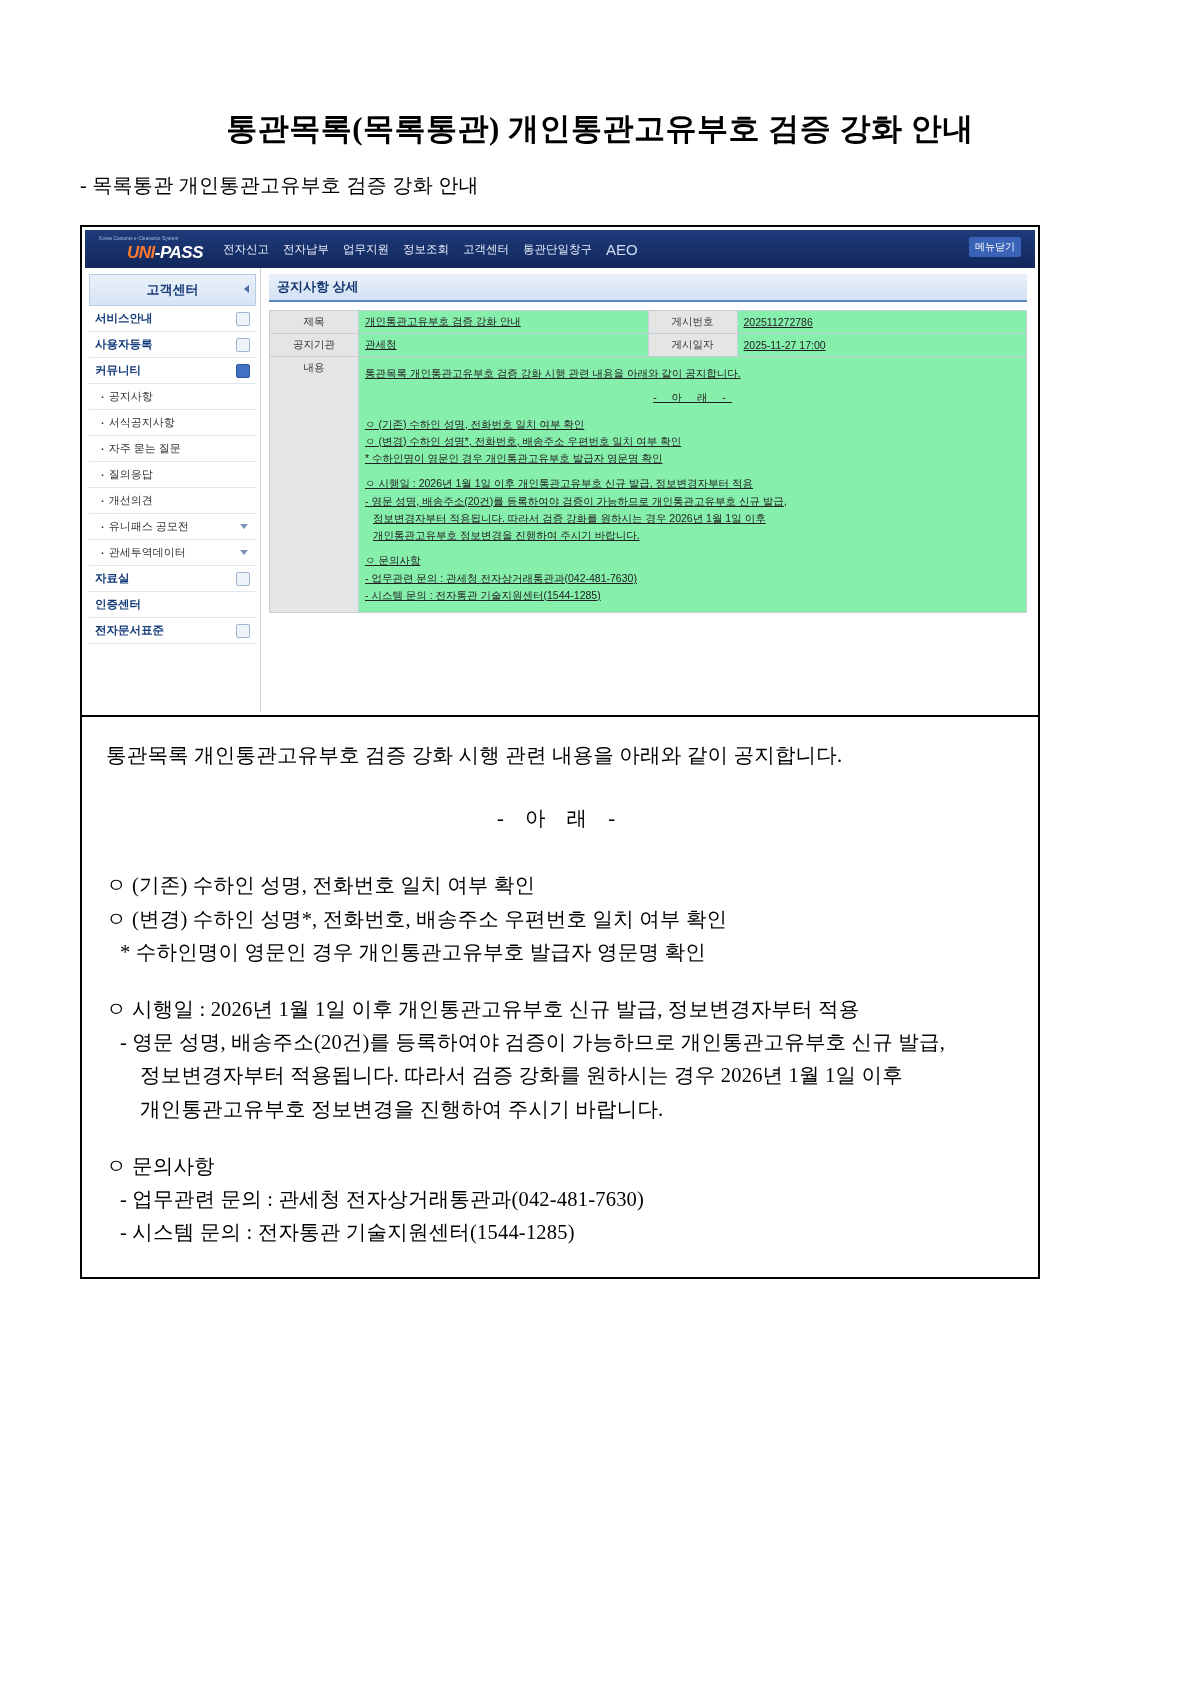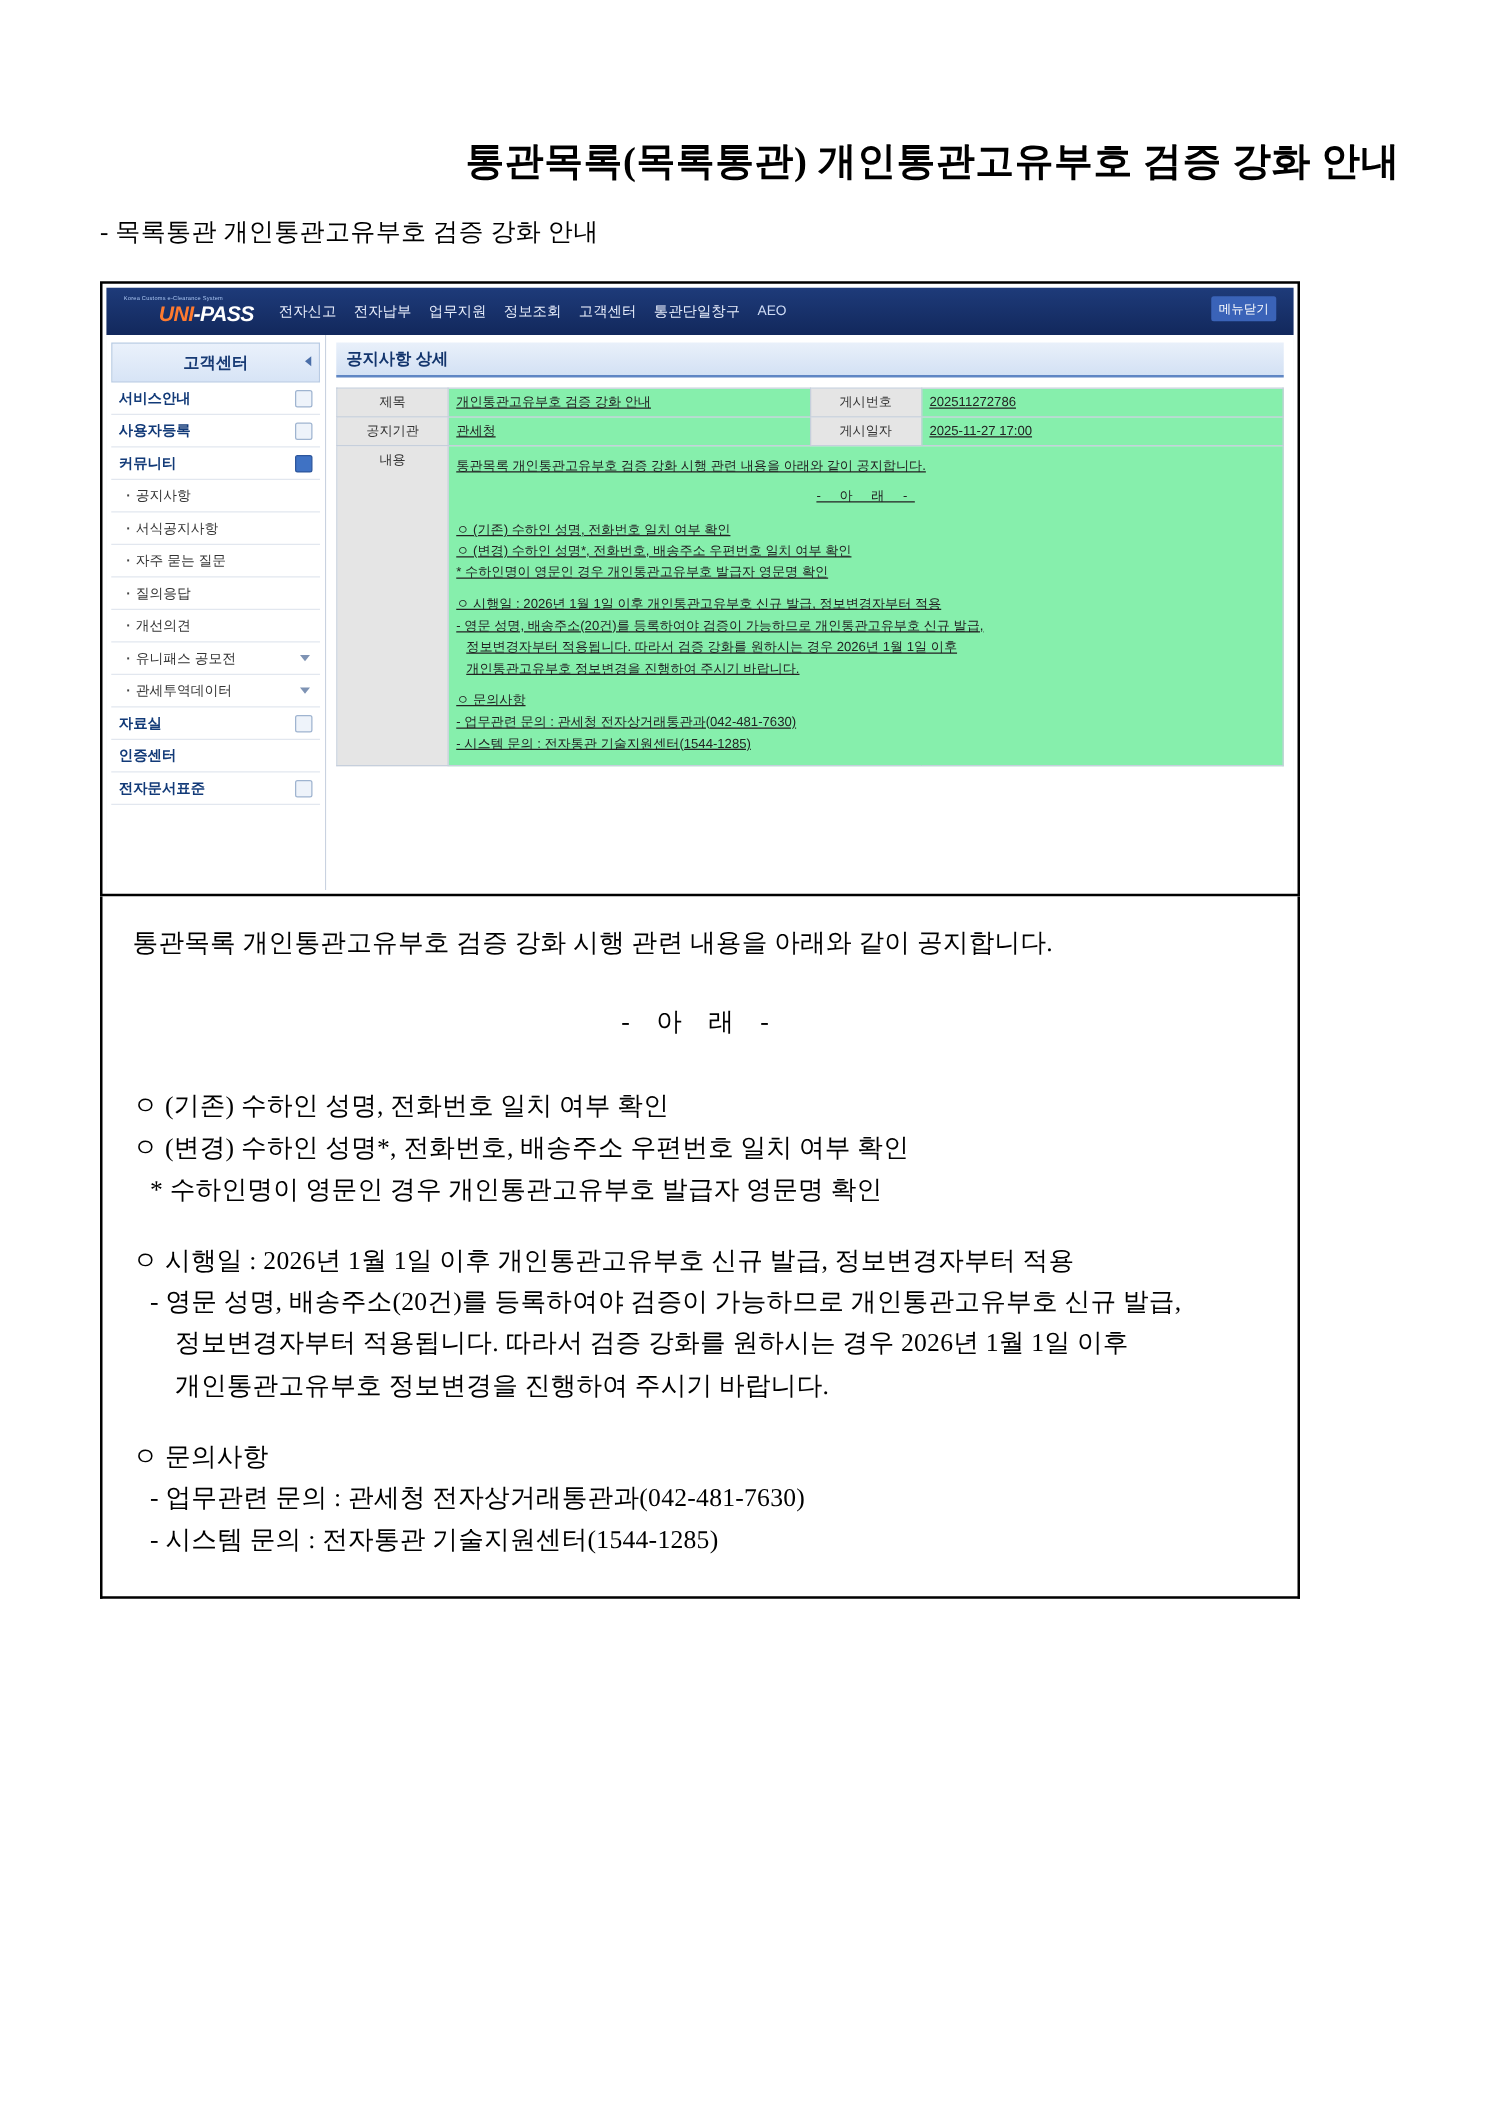--- a/index.html
+++ b/index.html
@@ -16,21 +16,21 @@
     overflow: hidden;
   }
   .page {
     width: 1200px;
     height: 1696px;
     position: relative;
     box-sizing: border-box;
     padding: 0 80px;
   }
   .doc-title {
-    text-align: right;
+    text-align: center;
     font-size: 31px;
     font-weight: bold;
     letter-spacing: 0.5px;
     margin-top: 108px;
     font-family: "Liberation Serif", serif;
   }
   .sect-head {
     margin-top: 72px;
     font-size: 21px;
     font-weight: bold;
@@ -95,21 +95,21 @@
     display: flex;
     gap: 14px;
     align-items: center;
     margin-left: 6px;
   }
   .topnav span {
     color: #e8eefc;
     font-size: 11.5px;
     white-space: nowrap;
   }
-  .topnav span.aeo { font-size: 11px; color: #cfdcf5; text-align: center; }
+  .topnav span.aeo { font-size: 15px; color: #cfdcf5; text-align: center; }
   .menu-btn {
     position: absolute;
     right: 14px;
     top: 7px;
     background: #3a63b8;
     color: #fff;
     font-size: 10px;
     padding: 3px 6px;
     border-radius: 2px;
   }

